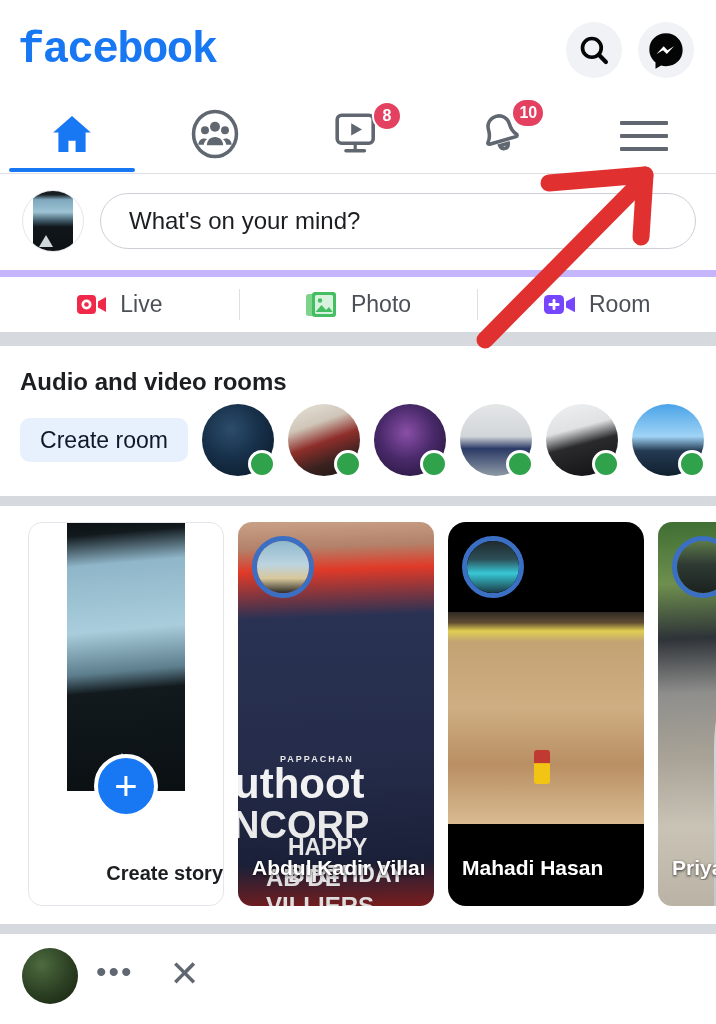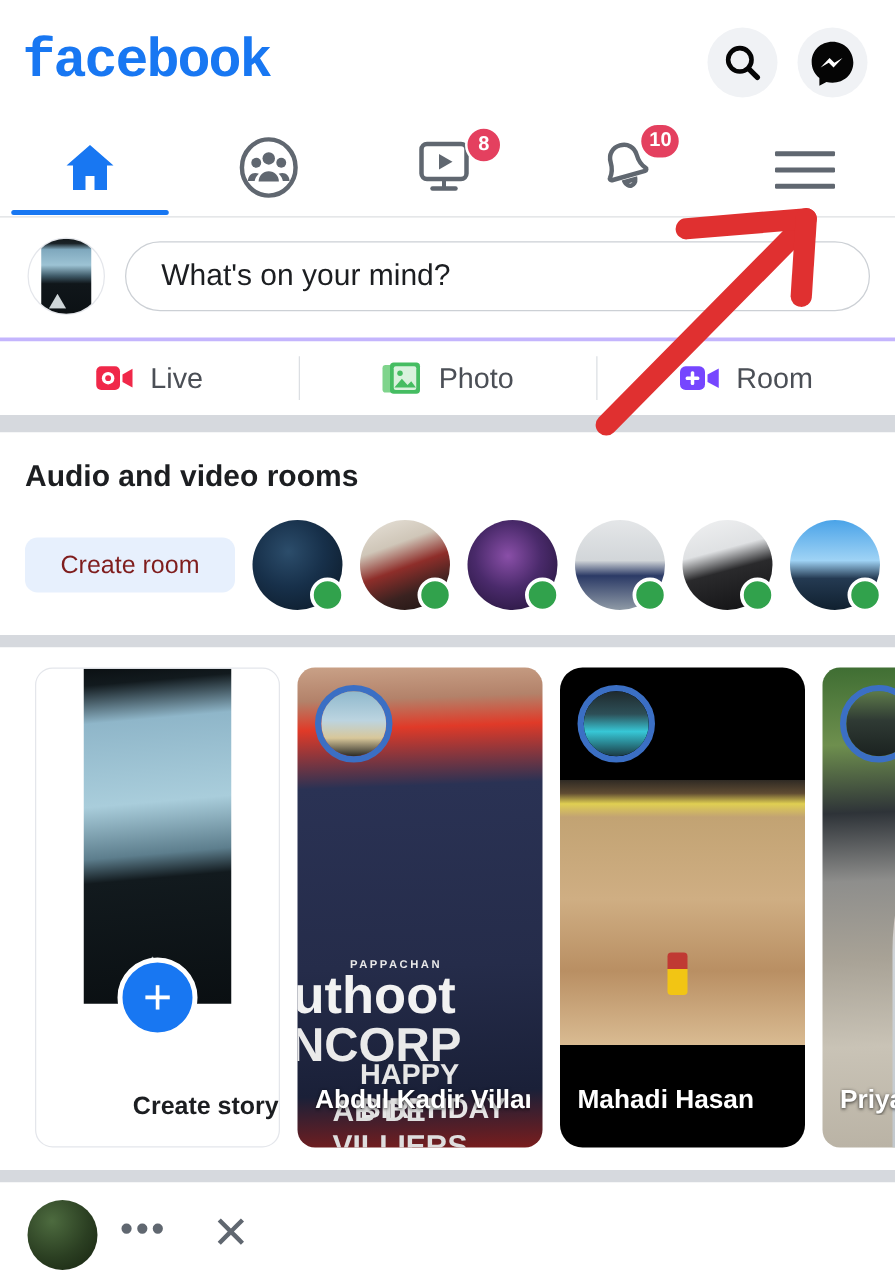--- a/index.html
+++ b/index.html
@@ -80,48 +80,48 @@
   }
   .composer-input {
     flex: 1; height: 56px; border: 1px solid #ccd0d5; border-radius: 28px;
     display: flex; align-items: center; padding: 0 28px;
     color: #1c1e21; font-size: 24px; background: #fff;
   }
 
   
   .actionrow {
     display: flex; align-items: center; height: 62px;
-    border-top: 3px solid #c4b5fd; background: #fff;
+    border-top: 7px solid #c4b5fd; background: #fff;
   }
   .action {
     flex: 1; display: flex; align-items: center; justify-content: center; gap: 12px;
     position: relative; height: 100%;
   }
   .action + .action::before {
     content: ""; position: absolute; left: 0; top: 12px; bottom: 12px;
     width: 1px; background: #dcdfe3;
   }
   .action .label { font-size: 23px; color: #4b4f56; }
 
   .spacer { height: 14px; background: #d6d9de; }
   .spacer-thin { height: 10px; background: #d6d9de; }
 
   
   .rooms { background: #fff; padding: 22px 0 20px 0; }
   .rooms-title {
     font-size: 24px; font-weight: bold; color: #1c1e21;
-    padding: 0 20px; margin-bottom: 20px;
+    padding: 0 20px; margin-bottom: 8px;
   }
   .rooms-strip {
     display: flex; align-items: center; gap: 14px; padding-left: 20px;
     overflow: hidden;
   }
   .create-room {
     flex: 0 0 auto; width: 168px; height: 44px; border-radius: 10px;
-    background: #e7f0fd; color: #7f1d1d; font-size: 20px;
+    background: #e7f0fd; color: #0f172a; font-size: 23px;
     display: flex; align-items: center; justify-content: center;
   }
   .room-av {
     flex: 0 0 auto; position: relative; width: 72px; height: 72px;
     border-radius: 50%; overflow: visible;
   }
   .room-av .pic {
     width: 72px; height: 72px; border-radius: 50%; overflow: hidden;
     display: block;
   }

